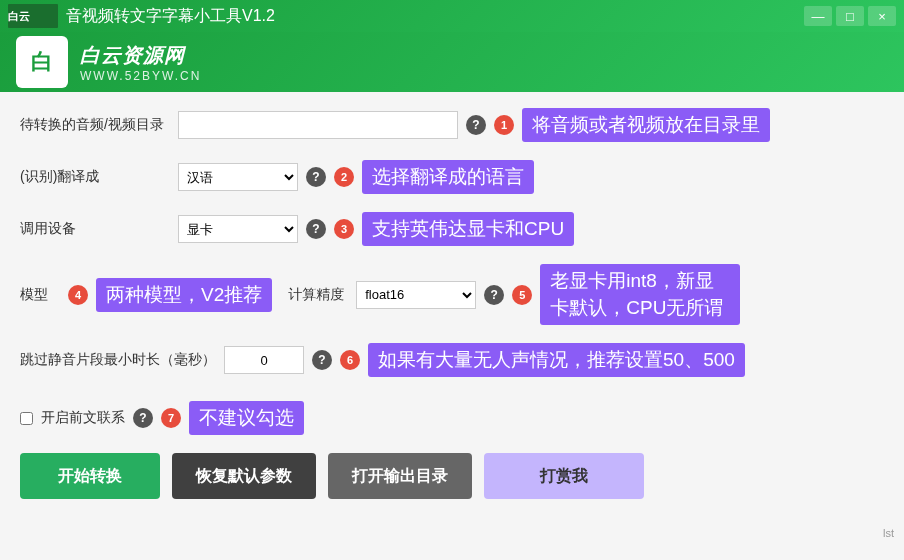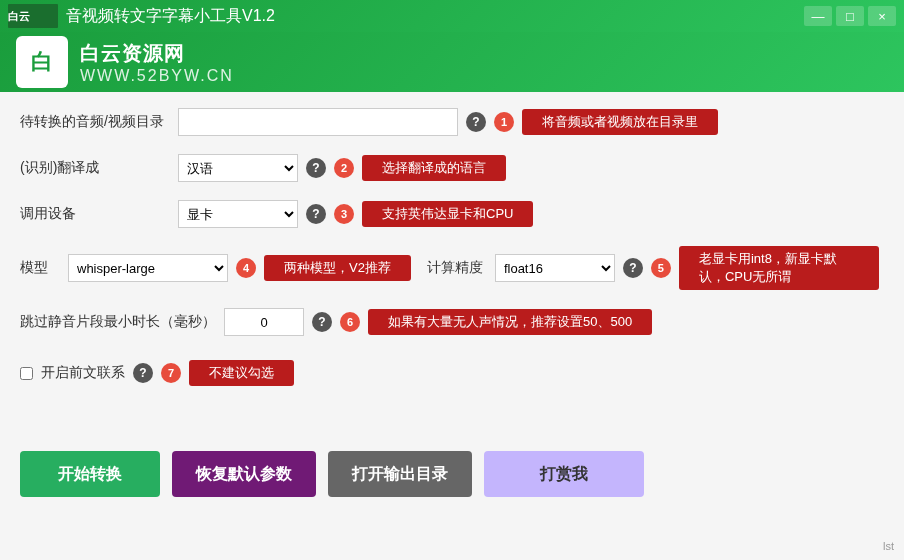--- a/index.html
+++ b/index.html
@@ -81,23 +81,24 @@
       font-weight: bold;
       color: #1a9d3c;
     }
     .banner-info {
       color: white;
     }
     .banner-info .site-name {
       font-size: 20px;
       font-weight: bold;
       letter-spacing: 1px;
+      font-style: italic;
     }
     .banner-info .site-url {
-      font-size: 16px;
+      font-size: 12px;
       opacity: 0.85;
       letter-spacing: 2px;
     }
 
     .main-content {
       background: #f5f5f5;
       padding: 16px 20px;
       height: calc(560px - 32px - 60px);
       overflow-y: auto;
     }
@@ -162,25 +163,25 @@
       height: 20px;
       background: #e74c3c;
       color: white;
       border-radius: 50%;
       font-size: 11px;
       font-weight: bold;
       flex-shrink: 0;
     }
 
     .tip-box {
-      background: #b91c1c;
-      color: white;
-      padding: 4px 20px;
+      background: #8b5cf6;
+      color: white;
+      padding: 4px 10px;
       border-radius: 3px;
-      font-size: 13px;
+      font-size: 19px;
       white-space: nowrap;
     }
     .tip-box.multi-line {
       white-space: normal;
       max-width: 200px;
       line-height: 1.4;
     }
 
     .model-row {
       display: flex;
@@ -211,43 +212,42 @@
     .btn {
       height: 46px;
       border: none;
       border-radius: 4px;
       font-size: 16px;
       font-family: inherit;
       font-weight: bold;
       cursor: pointer;
       padding: 0 24px;
       min-width: 140px;
-      margin-top: 47px;
     }
     .btn-green {
       background: #27ae60;
       color: white;
     }
     .btn-gray {
-      background: #701a75;
+      background: #404040;
       color: white;
     }
     .btn-darkgray {
       background: #666;
       color: #ffffff;
     }
     .btn-yellow {
       background: #c4b5fd;
       color: #333;
       min-width: 160px;
     }
 
     .bottom-text {
       position: absolute;
-      bottom: 8px;
+      bottom: 21px;
       right: 10px;
       font-size: 11px;
       color: #999;
     }
 
     .whisper-select {
       min-width: 160px;
     }
   </style>
 </head>
@@ -305,24 +305,20 @@
       <option>显卡</option>
       <option>CPU</option>
     </select>
     <span class="help-icon">?</span>
     <span class="step-badge">3</span>
     <span class="tip-box">支持英伟达显卡和CPU</span>
   </div>
 
   <div class="model-row">
     <span class="model-label">模型</span>
-    <select class="form-select whisper-select">
-      <option>whisper-large</option>
-      <option>whisper-medium</option>
-    </select>
     <span class="step-badge">4</span>
     <span class="tip-box">两种模型，V2推荐</span>
     <span class="model-label" style="margin-left:8px;min-width:60px;">计算精度</span>
     <select class="form-select">
       <option>float16</option>
       <option>int8</option>
       <option>float32</option>
     </select>
     <span class="help-icon">?</span>
     <span class="step-badge">5</span>

